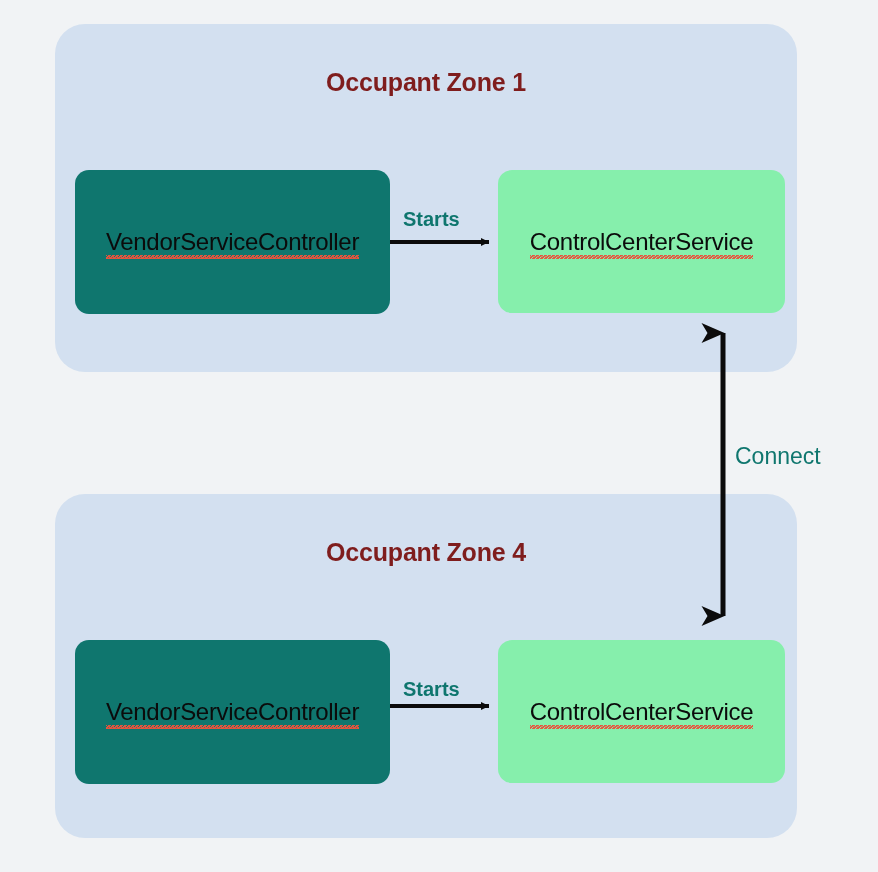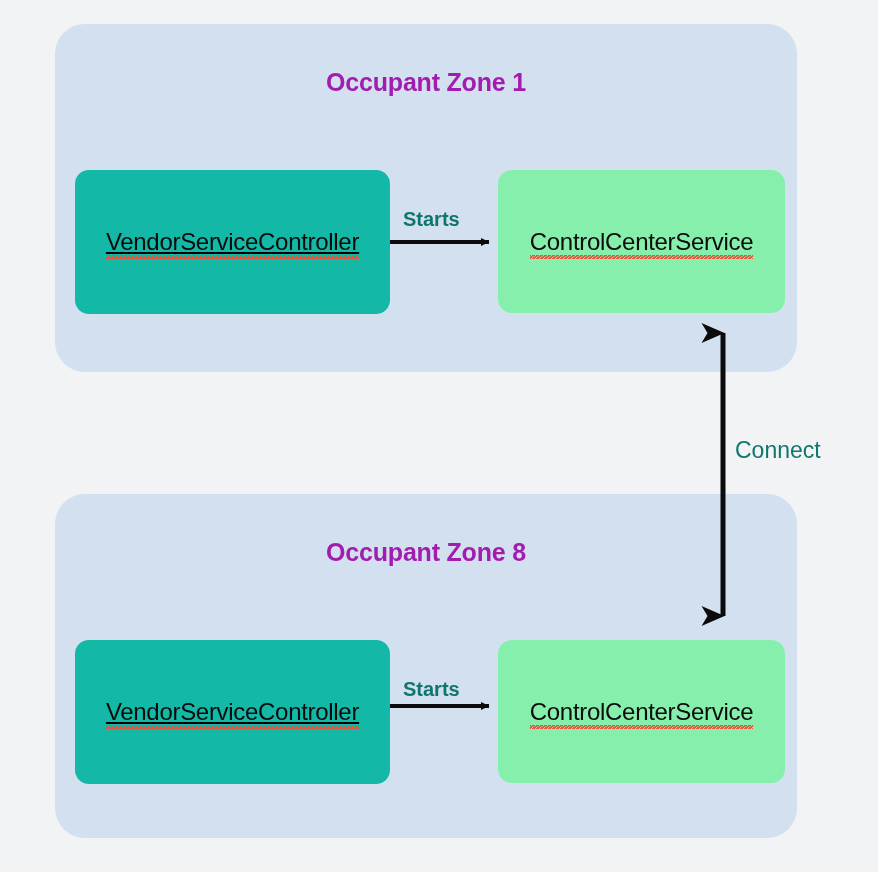--- a/index.html
+++ b/index.html
@@ -31,21 +31,21 @@
   #zone-2 { left: 55px; top: 494px; width: 742px; height: 344px; }
 
   .zone-title {
     position: absolute;
     left: 0;
     right: 0;
     top: 44px;
     text-align: center;
     font-size: 25px;
     font-weight: bold;
-    color: #a21caf;
+    color: #7f1d1d;
     letter-spacing: -0.2px;
   }
 
   
   .node {
     position: absolute;
     border-radius: 14px;
     box-sizing: border-box;
     display: flex;
     align-items: center;
@@ -80,35 +80,35 @@
     content: "";
     position: absolute;
     left: 0;
     right: 0;
     bottom: -2.5px;
     height: 3px;
     background:
       radial-gradient(circle at 1px 2.6px, #e0503a 1.1px, transparent 1.3px) 0 0/4px 3px repeat-x,
       radial-gradient(circle at 3px 0.4px, #e0503a 1.1px, transparent 1.3px) 0 0/4px 3px repeat-x;
   }
-  .node.purple { background: #14b8a6; text-decoration: underline; }
+  .node.purple { background: #0f766e; }
   .node.green  { background: #86efac; }
 
   .node-vendor  { left: 20px;  top: 146px; width: 315px; height: 144px; }
   .node-control { left: 443px; top: 146px; width: 287px; height: 143px; }
 
   
   .edge-label {
     position: absolute;
     font-size: 20px;
     font-weight: bold;
     color: #0f766e;
     white-space: nowrap;
   }
-  .edge-label.regular { font-weight: normal; font-size: 23px; }
+  .edge-label.regular { font-weight: normal; font-size: 23px; margin-top: 6px; }
 
   svg.edge-layer {
     position: absolute;
     left: 0; top: 0;
     width: 878px;
     height: 872px;
     overflow: visible;
     pointer-events: none;
   }
 </style>
@@ -125,21 +125,21 @@
     </div>
 
     <div class="node green node-control">
       <span class="node-label squiggle">ControlCenterService</span>
     </div>
 
     <div class="edge-label" style="left: 348px; top: 184px;">Starts</div>
   </div>
 
   <div class="zone" id="zone-2">
-    <div class="zone-title">Occupant Zone 8</div>
+    <div class="zone-title">Occupant Zone 4</div>
 
     <div class="node purple node-vendor">
       <span class="node-label squiggle">VendorServiceController</span>
     </div>
 
     <div class="node green node-control">
       <span class="node-label squiggle">ControlCenterService</span>
     </div>
 
     <div class="edge-label" style="left: 348px; top: 184px;">Starts</div>

